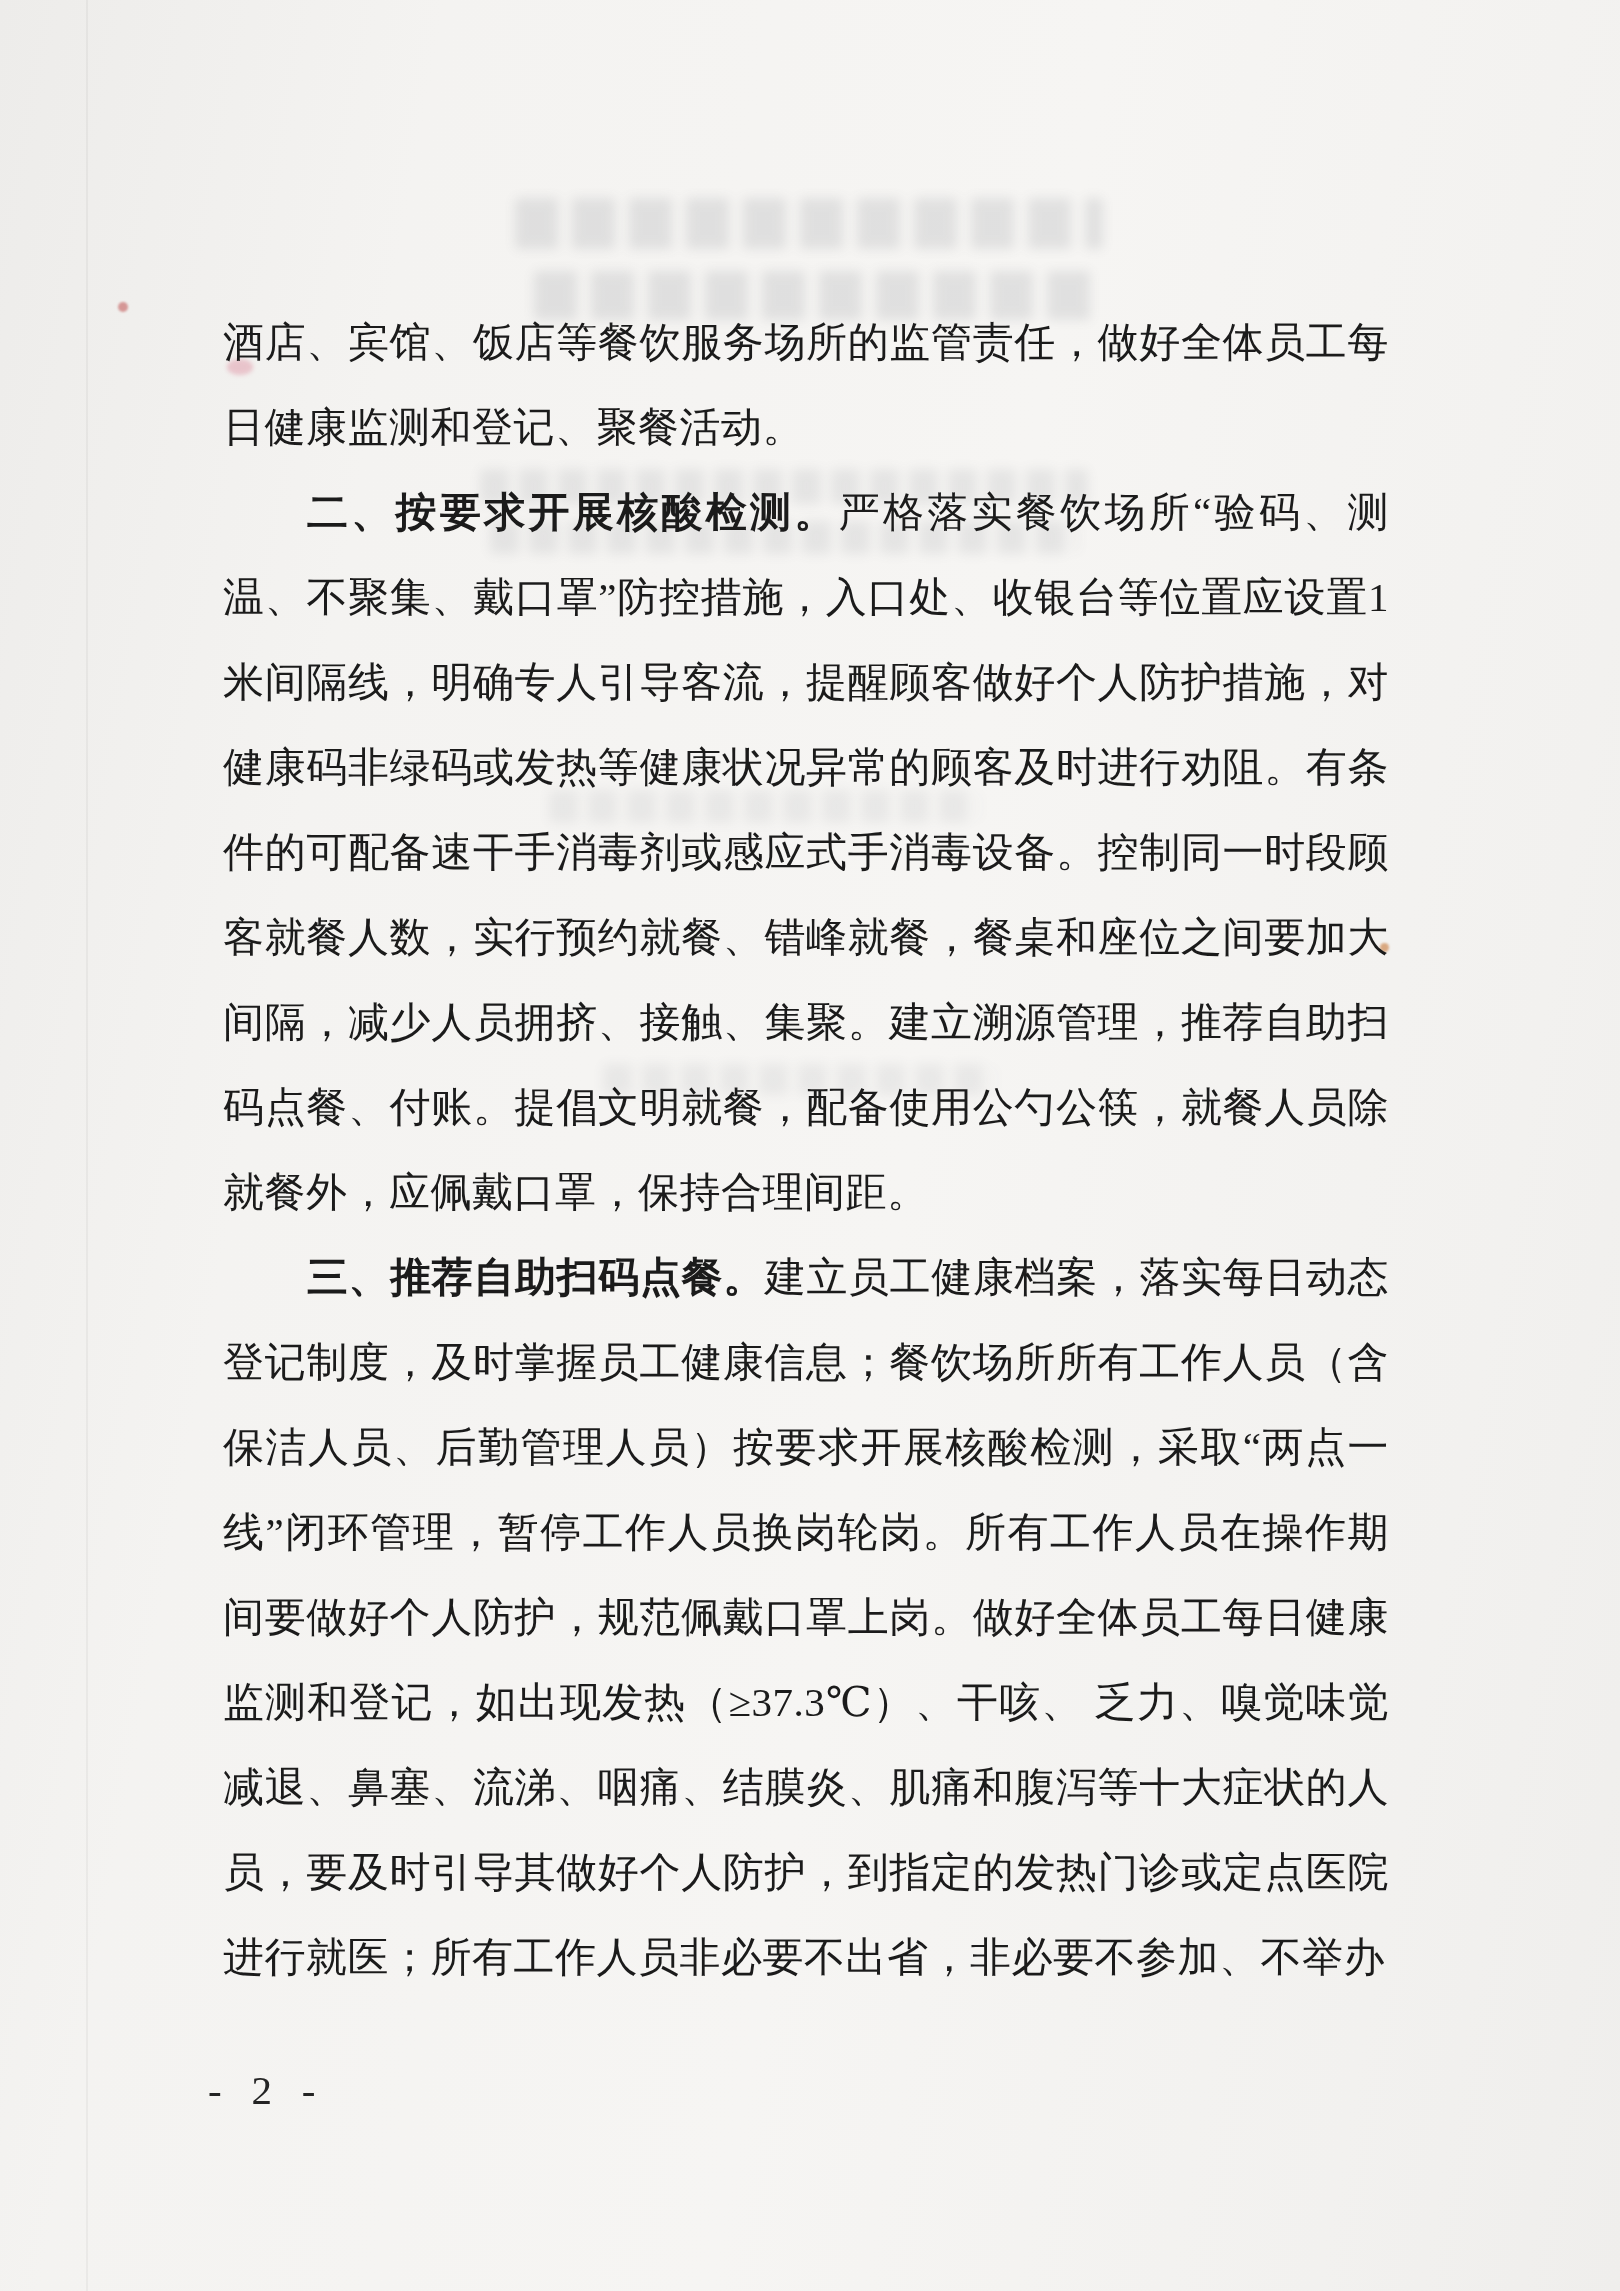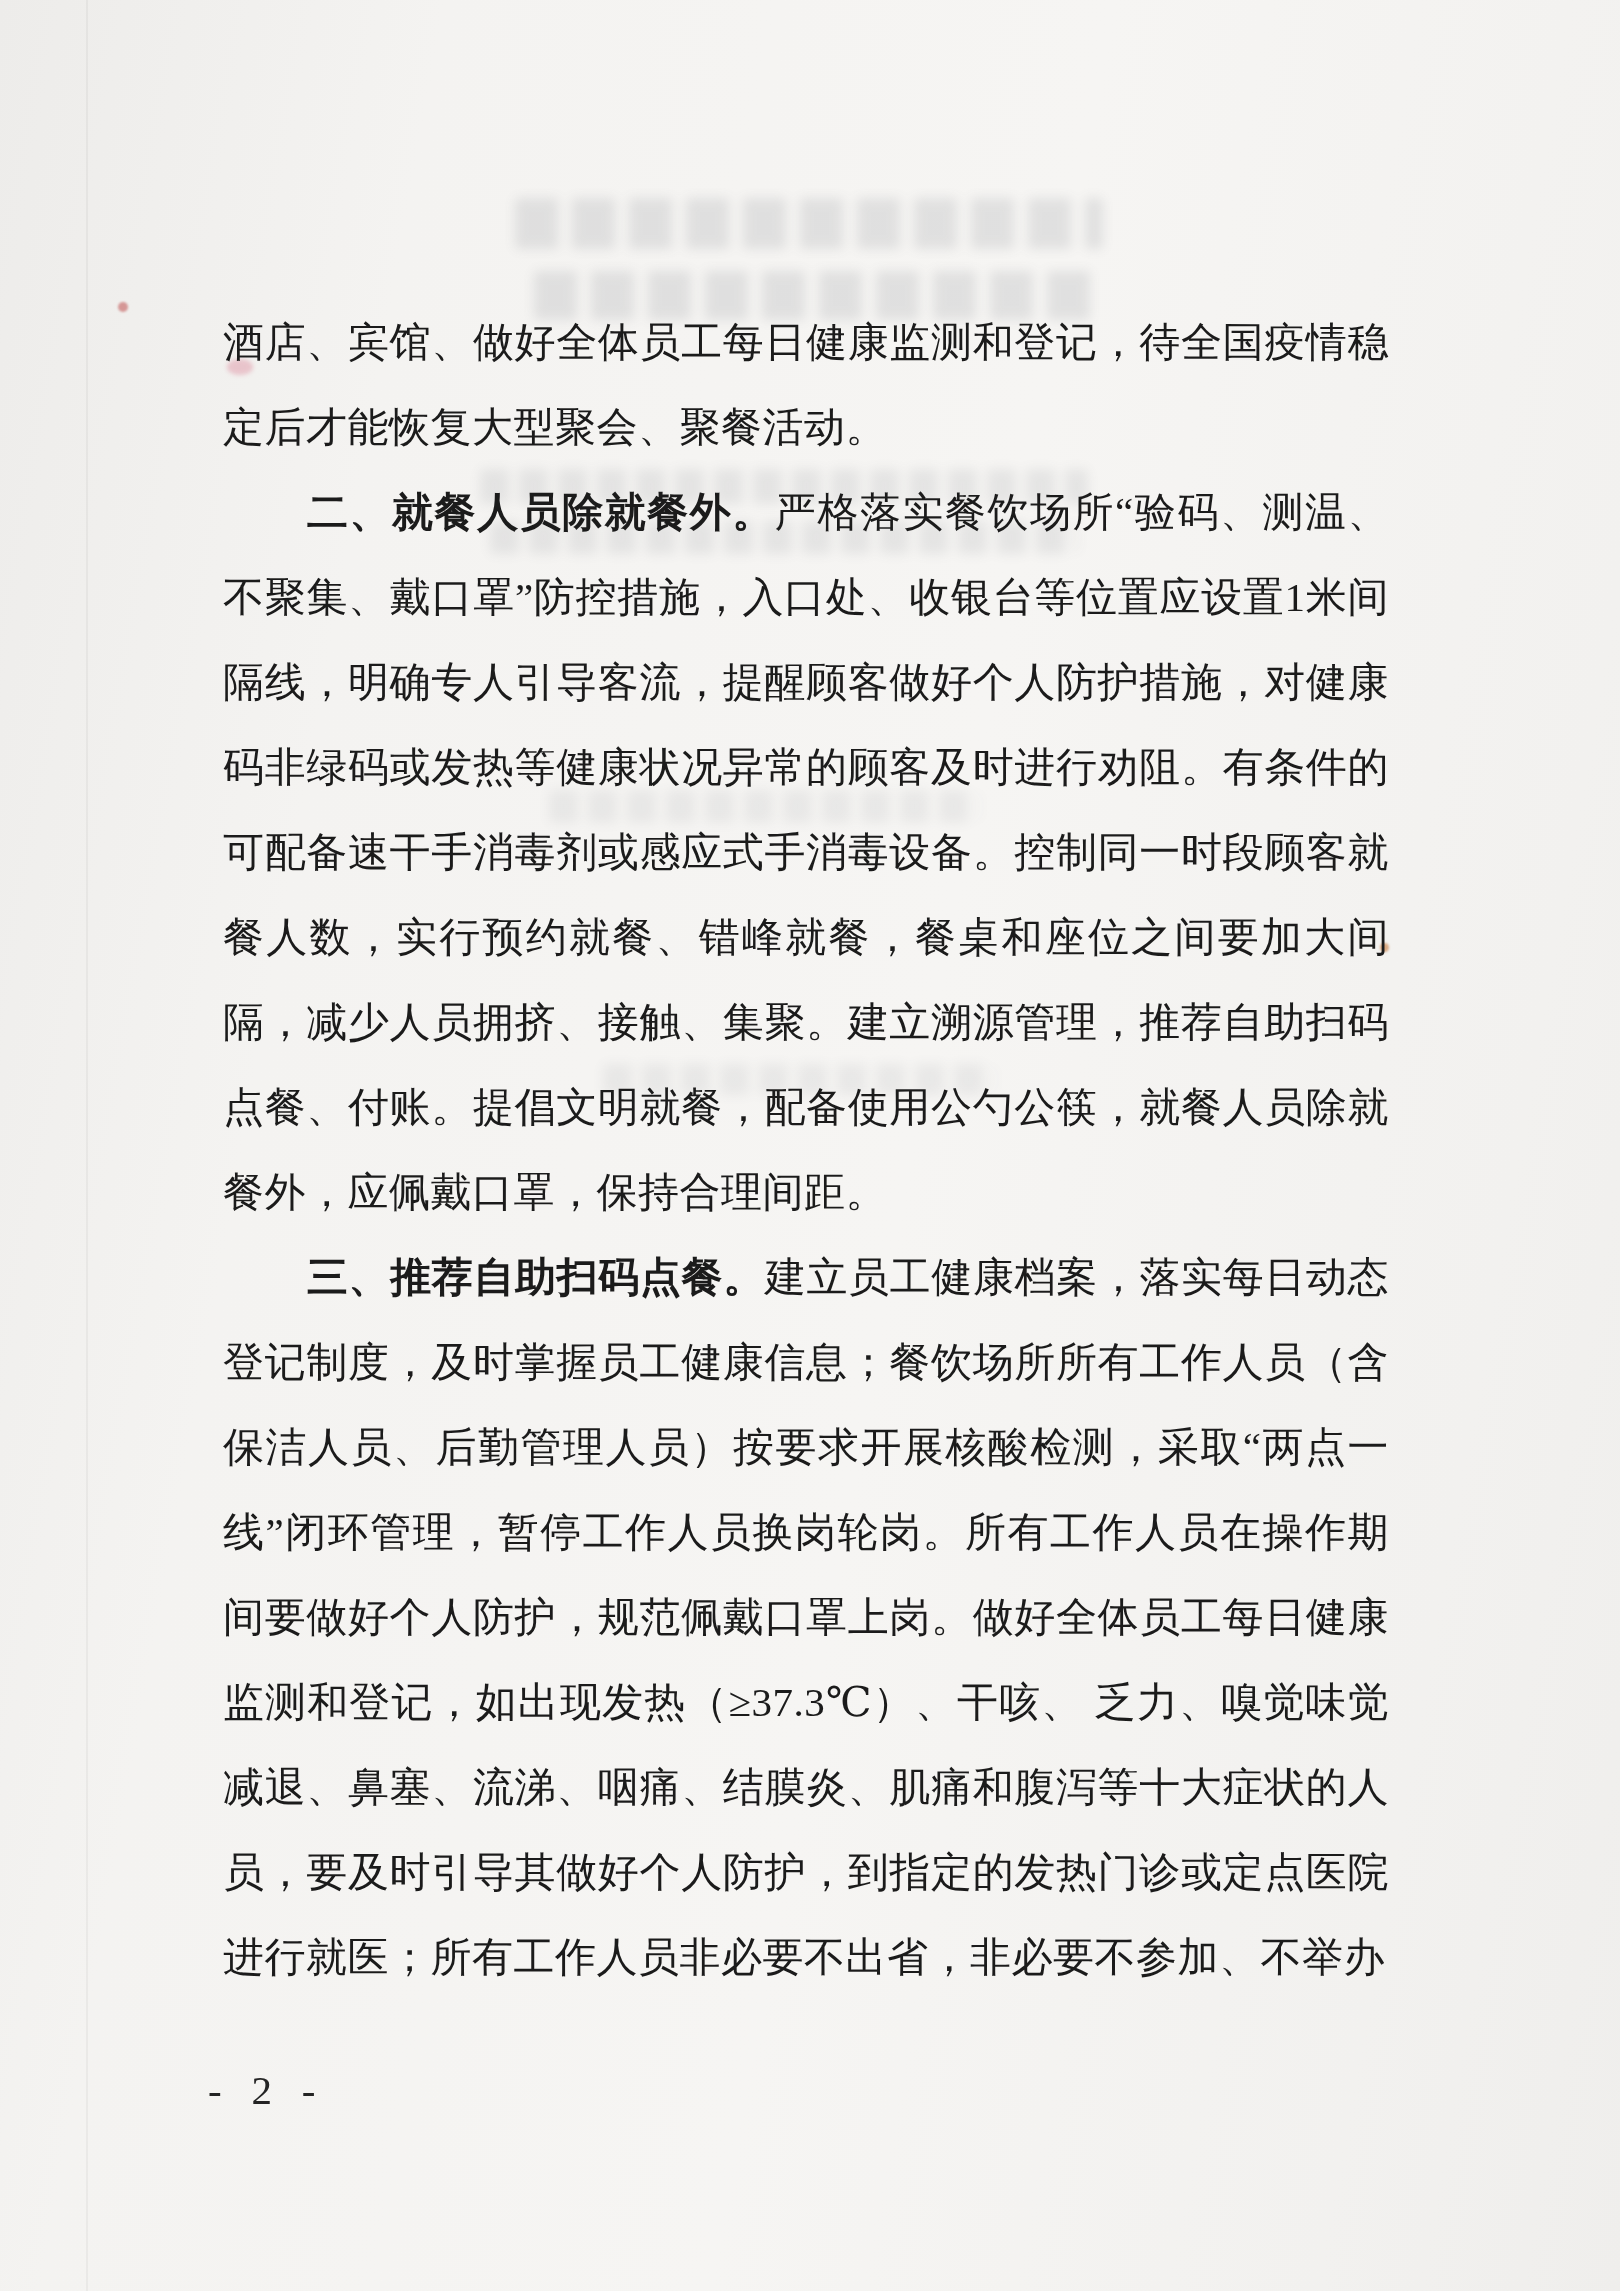--- a/index.html
+++ b/index.html
@@ -83,21 +83,21 @@
   <div class="ghost g3"></div>
   <div class="ghost g4"></div>
   <div class="ghost g5"></div>
   <div class="ghost g6"></div>
 
   <div class="speck red"></div>
   <div class="speck pink"></div>
   <div class="speck orange"></div>
 
   <div class="content">
-    <p class="para"><span class="body-text">酒店、宾馆、做好全体员工每日健康监测和登记，待全国疫情稳定后才能恢复大型聚会、聚餐活动。</span></p>
-    <p class="para indent"><span class="lead">二、就餐人员除就餐外。</span><span class="body-text">严格落实餐饮场所“验码、测温、不聚集、戴口罩”防控措施，入口处、收银台等位置应设置1米间隔线，明确专人引导客流，提醒顾客做好个人防护措施，对健康码非绿码或发热等健康状况异常的顾客及时进行劝阻。有条件的可配备速干手消毒剂或感应式手消毒设备。控制同一时段顾客就餐人数，实行预约就餐、错峰就餐，餐桌和座位之间要加大间隔，减少人员拥挤、接触、集聚。建立溯源管理，推荐自助扫码点餐、付账。提倡文明就餐，配备使用公勺公筷，就餐人员除就餐外，应佩戴口罩，保持合理间距。</span></p>
+    <p class="para"><span class="body-text">酒店、宾馆、饭店等餐饮服务场所的监管责任，做好全体员工每日健康监测和登记、聚餐活动。</span></p>
+    <p class="para indent"><span class="lead">二、按要求开展核酸检测。</span><span class="body-text">严格落实餐饮场所“验码、测温、不聚集、戴口罩”防控措施，入口处、收银台等位置应设置1米间隔线，明确专人引导客流，提醒顾客做好个人防护措施，对健康码非绿码或发热等健康状况异常的顾客及时进行劝阻。有条件的可配备速干手消毒剂或感应式手消毒设备。控制同一时段顾客就餐人数，实行预约就餐、错峰就餐，餐桌和座位之间要加大间隔，减少人员拥挤、接触、集聚。建立溯源管理，推荐自助扫码点餐、付账。提倡文明就餐，配备使用公勺公筷，就餐人员除就餐外，应佩戴口罩，保持合理间距。</span></p>
     <p class="para indent"><span class="lead">三、推荐自助扫码点餐。</span><span class="body-text">建立员工健康档案，落实每日动态登记制度，及时掌握员工健康信息；餐饮场所所有工作人员（含保洁人员、后勤管理人员）按要求开展核酸检测，采取“两点一线”闭环管理，暂停工作人员换岗轮岗。所有工作人员在操作期间要做好个人防护，规范佩戴口罩上岗。做好全体员工每日健康监测和登记，如出现发热（≥37.3℃）、干咳、 乏力、嗅觉味觉减退、鼻塞、流涕、咽痛、结膜炎、肌痛和腹泻等十大症状的人员，要及时引导其做好个人防护，到指定的发热门诊或定点医院进行就医；所有工作人员非必要不出省，非必要不参加、不举办</span></p>
   </div>
 
   <div class="footer">- 2 -</div>
 
 </div>
 
 
 </body></html>

